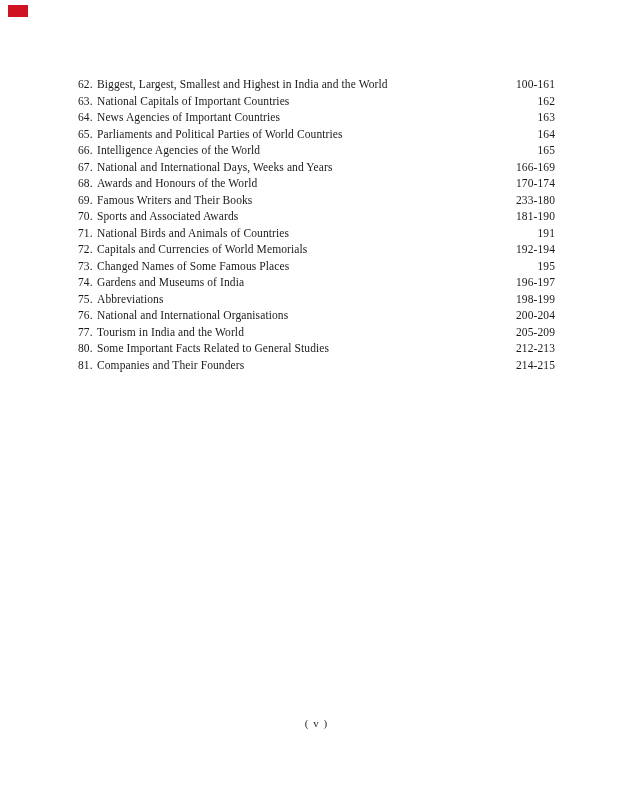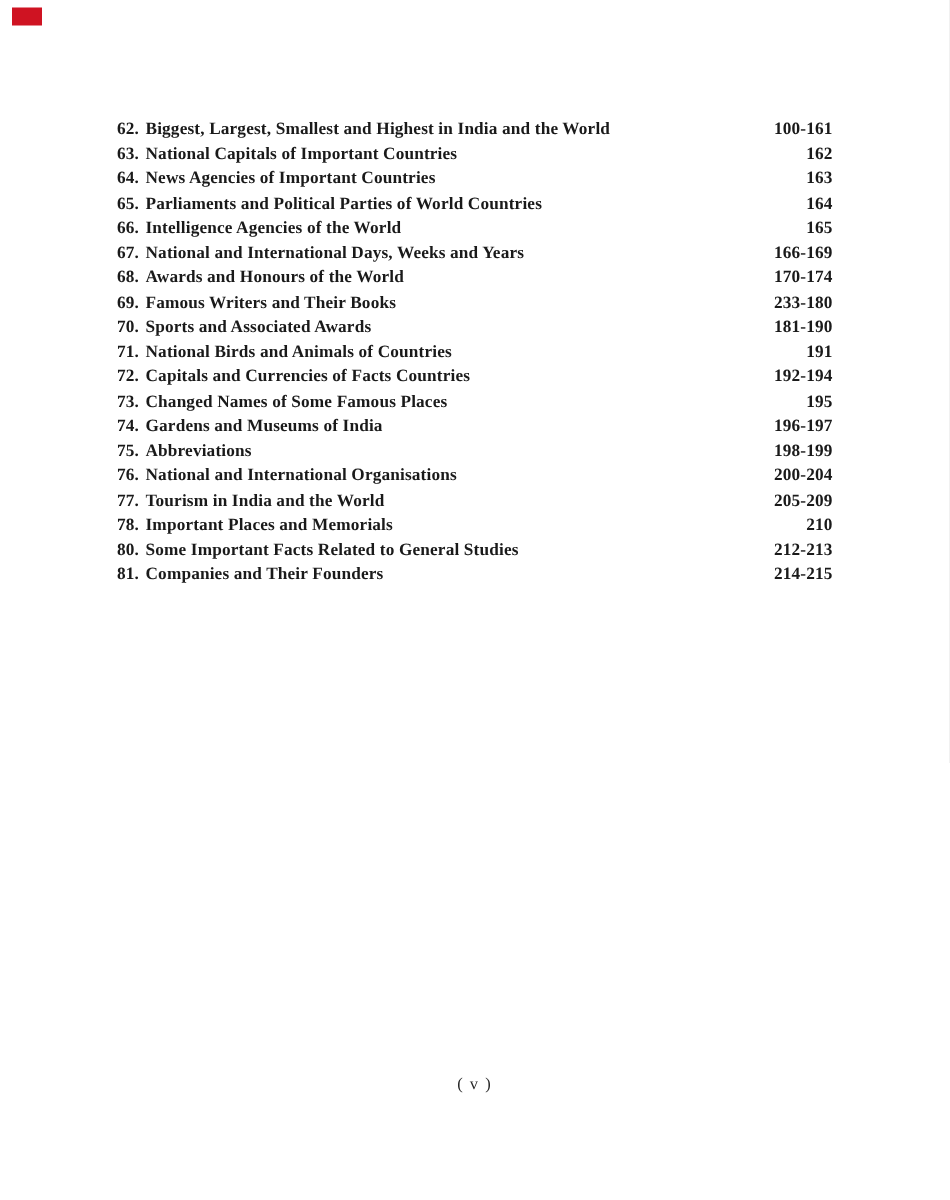--- a/index.html
+++ b/index.html
@@ -20,24 +20,23 @@
     height: 12px;
   }
   .toc {
     position: absolute;
     left: 78px;
     right: 78px;
     top: 78px;
   }
   .toc-row {
     display: flex;
-    align-items: center;
     height: 16.5px;
     font-size: 11.5px;
-    font-weight: 700;
+    font-weight: 400;
     color: #1a1a1a;
     letter-spacing: 0.1px;
   }
   .toc-num {
     width: 19px;
     flex: 0 0 19px;
   }
   .toc-title {
     flex: 1 1 auto;
     white-space: nowrap;
@@ -124,21 +123,21 @@
   </div>
 
   <div class="toc-row">
     <span class="toc-num">71.</span>
     <span class="toc-title">National Birds and Animals of Countries</span>
     <span class="toc-pages">191</span>
   </div>
 
   <div class="toc-row">
     <span class="toc-num">72.</span>
-    <span class="toc-title">Capitals and Currencies of Facts Countries</span>
+    <span class="toc-title">Capitals and Currencies of World Memorials</span>
     <span class="toc-pages">192-194</span>
   </div>
 
   <div class="toc-row">
     <span class="toc-num">73.</span>
     <span class="toc-title">Changed Names of Some Famous Places</span>
     <span class="toc-pages">195</span>
   </div>
 
   <div class="toc-row">
@@ -158,25 +157,20 @@
     <span class="toc-title">National and International Organisations</span>
     <span class="toc-pages">200-204</span>
   </div>
 
   <div class="toc-row">
     <span class="toc-num">77.</span>
     <span class="toc-title">Tourism in India and the World</span>
     <span class="toc-pages">205-209</span>
   </div>
 
-  <div class="toc-row">
-    <span class="toc-num">78.</span>
-    <span class="toc-title">Important Places and Memorials</span>
-    <span class="toc-pages">210</span>
-  </div>
 
 
   <div class="toc-row">
     <span class="toc-num">80.</span>
     <span class="toc-title">Some Important Facts Related to General Studies</span>
     <span class="toc-pages">212-213</span>
   </div>
 
   <div class="toc-row">
     <span class="toc-num">81.</span>

